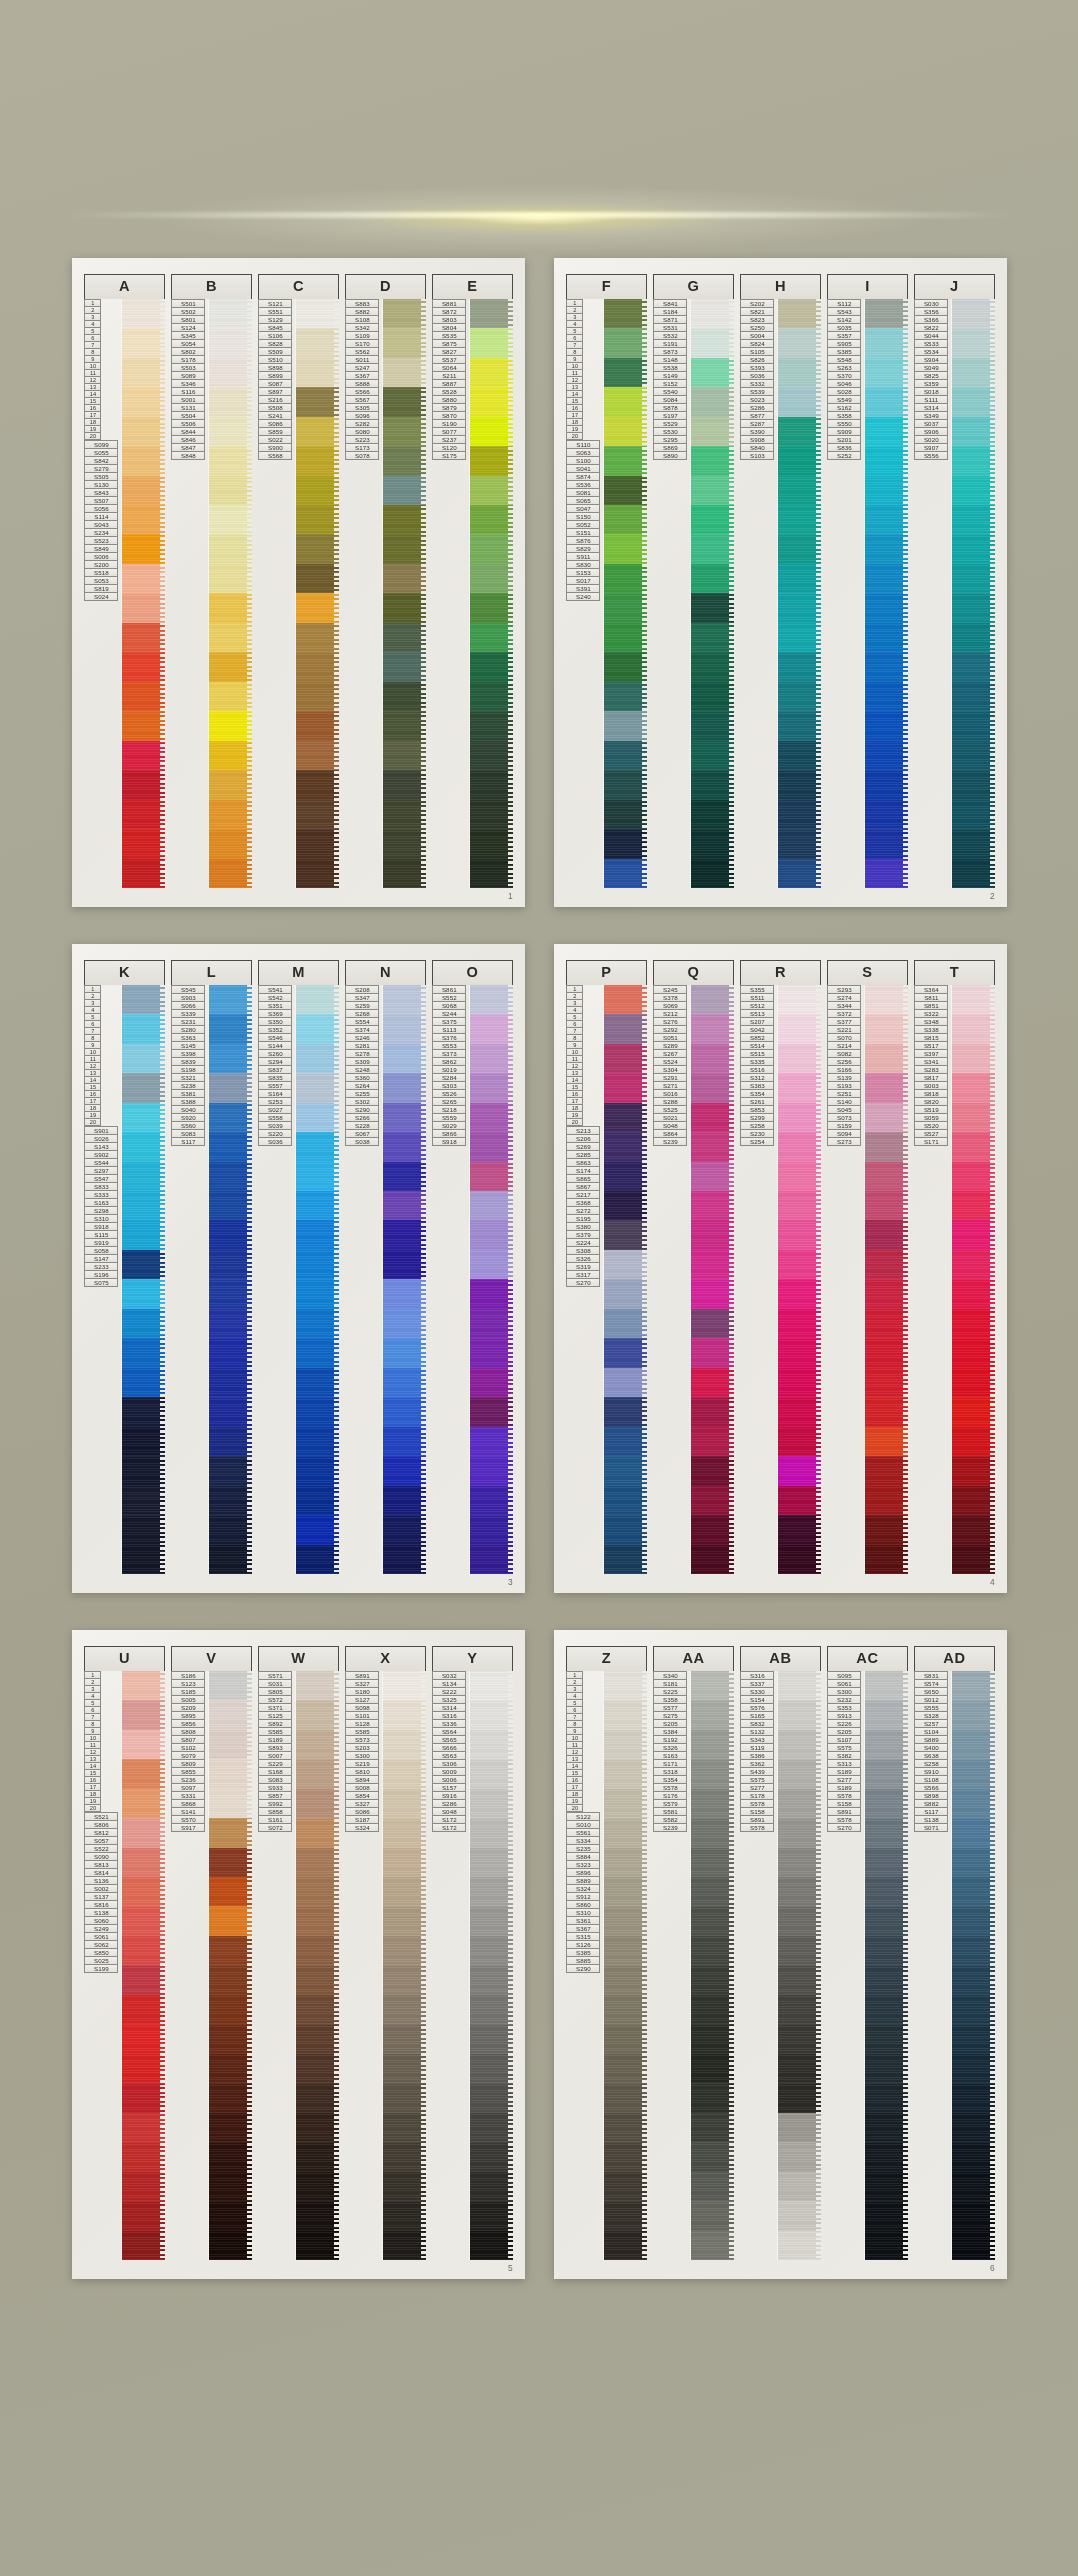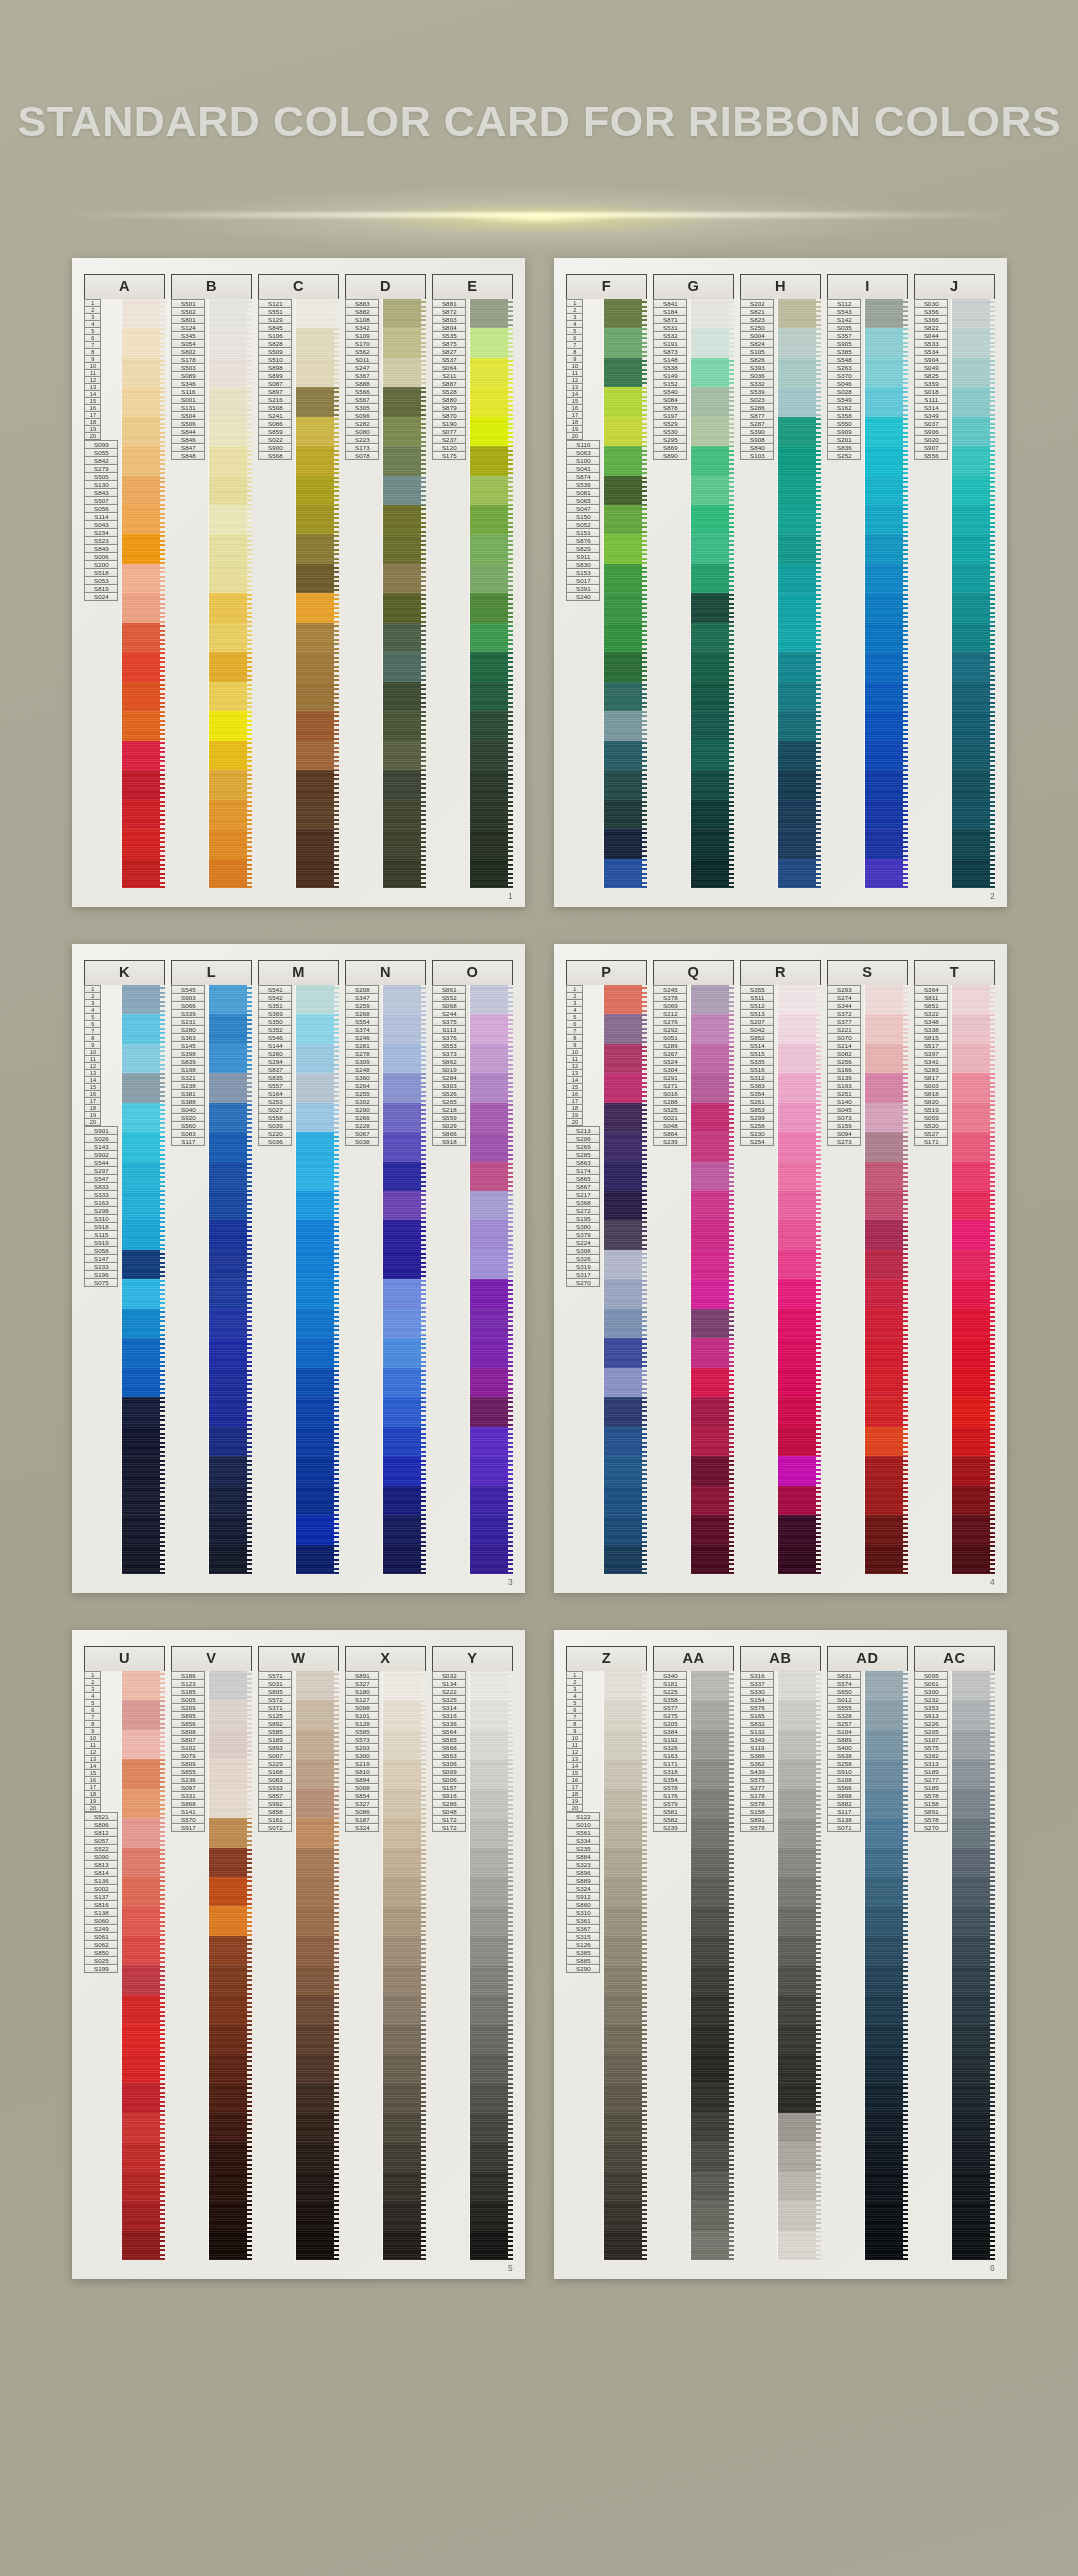--- a/index.html
+++ b/index.html
@@ -126,21 +126,20 @@
     font-size:15px; line-height:1.65; letter-spacing:0.6px;
     text-shadow:0 0.6px 1.7px rgba(90,90,80,.5);
   }
 </style>
 </head>
 <body>
 
 <div id="header">
   <div class="glow"></div>
   <div class="glow2"></div>
-  <div id="header-en">STANDARD COLOR CARD FOR RIBBON COLORS</div>
 </div>
 
 <div id="panels">
     <div class="panel">
       <div class="cols">
         <div class="col">
           <div class="col-head">A</div>
           <div class="col-body">
             <div class="labels" style="display: flex;">
               <div class="idx-stack">
@@ -1746,20 +1745,72 @@
               <div class="sw" style="background: rgb(154, 152, 144);"></div>
               <div class="sw" style="background: rgb(170, 168, 160);"></div>
               <div class="sw" style="background: rgb(186, 184, 176);"></div>
               <div class="sw" style="background: rgb(202, 200, 192);"></div>
               <div class="sw" style="background: rgb(218, 216, 208);"></div>
               <div class="zig"></div>
             </div>
           </div>
         </div>
         <div class="col">
+          <div class="col-head">AC</div>
+          <div class="col-body">
+            <div class="labels" style="display: flex;">
+              <div class="code-stack">
+                <div class="lab">S095</div>
+                <div class="lab">S061</div>
+                <div class="lab">S300</div>
+                <div class="lab">S232</div>
+                <div class="lab">S353</div>
+                <div class="lab">S913</div>
+                <div class="lab">S226</div>
+                <div class="lab">S205</div>
+                <div class="lab">S107</div>
+                <div class="lab">S575</div>
+                <div class="lab">S382</div>
+                <div class="lab">S313</div>
+                <div class="lab">S189</div>
+                <div class="lab">S277</div>
+                <div class="lab">S189</div>
+                <div class="lab">S578</div>
+                <div class="lab">S158</div>
+                <div class="lab">S891</div>
+                <div class="lab">S578</div>
+                <div class="lab">S270</div>
+              </div>
+            </div>
+            <div class="swatches">
+              <div class="sw" style="background: rgb(194, 196, 196);"></div>
+              <div class="sw" style="background: rgb(176, 180, 182);"></div>
+              <div class="sw" style="background: rgb(158, 164, 168);"></div>
+              <div class="sw" style="background: rgb(140, 148, 154);"></div>
+              <div class="sw" style="background: rgb(122, 132, 140);"></div>
+              <div class="sw" style="background: rgb(106, 118, 126);"></div>
+              <div class="sw" style="background: rgb(90, 102, 112);"></div>
+              <div class="sw" style="background: rgb(76, 90, 100);"></div>
+              <div class="sw" style="background: rgb(64, 80, 90);"></div>
+              <div class="sw" style="background: rgb(54, 70, 80);"></div>
+              <div class="sw" style="background: rgb(46, 62, 72);"></div>
+              <div class="sw" style="background: rgb(40, 56, 64);"></div>
+              <div class="sw" style="background: rgb(36, 50, 56);"></div>
+              <div class="sw" style="background: rgb(32, 44, 50);"></div>
+              <div class="sw" style="background: rgb(28, 38, 44);"></div>
+              <div class="sw" style="background: rgb(24, 32, 38);"></div>
+              <div class="sw" style="background: rgb(20, 26, 32);"></div>
+              <div class="sw" style="background: rgb(16, 22, 26);"></div>
+              <div class="sw" style="background: rgb(14, 18, 22);"></div>
+              <div class="sw" style="background: rgb(12, 16, 18);"></div>
+              <div class="zig"></div>
+            </div>
+          </div>
+        </div>
+        <div class="col">
           <div class="col-head">AD</div>
           <div class="col-body">
             <div class="labels" style="display: flex;">
               <div class="code-stack">
                 <div class="lab">S831</div>
                 <div class="lab">S574</div>
                 <div class="lab">S650</div>
                 <div class="lab">S012</div>
                 <div class="lab">S555</div>
                 <div class="lab">S328</div>
@@ -1797,72 +1848,20 @@
               <div class="sw" style="background: rgb(18, 34, 46);"></div>
               <div class="sw" style="background: rgb(16, 28, 38);"></div>
               <div class="sw" style="background: rgb(14, 22, 30);"></div>
               <div class="sw" style="background: rgb(12, 18, 24);"></div>
               <div class="sw" style="background: rgb(10, 14, 20);"></div>
               <div class="sw" style="background: rgb(8, 12, 16);"></div>
               <div class="zig"></div>
             </div>
           </div>
         </div>
-        <div class="col">
-          <div class="col-head">AC</div>
-          <div class="col-body">
-            <div class="labels" style="display: flex;">
-              <div class="code-stack">
-                <div class="lab">S095</div>
-                <div class="lab">S061</div>
-                <div class="lab">S300</div>
-                <div class="lab">S232</div>
-                <div class="lab">S353</div>
-                <div class="lab">S913</div>
-                <div class="lab">S226</div>
-                <div class="lab">S205</div>
-                <div class="lab">S107</div>
-                <div class="lab">S575</div>
-                <div class="lab">S382</div>
-                <div class="lab">S313</div>
-                <div class="lab">S189</div>
-                <div class="lab">S277</div>
-                <div class="lab">S189</div>
-                <div class="lab">S578</div>
-                <div class="lab">S158</div>
-                <div class="lab">S891</div>
-                <div class="lab">S578</div>
-                <div class="lab">S270</div>
-              </div>
-            </div>
-            <div class="swatches">
-              <div class="sw" style="background: rgb(194, 196, 196);"></div>
-              <div class="sw" style="background: rgb(176, 180, 182);"></div>
-              <div class="sw" style="background: rgb(158, 164, 168);"></div>
-              <div class="sw" style="background: rgb(140, 148, 154);"></div>
-              <div class="sw" style="background: rgb(122, 132, 140);"></div>
-              <div class="sw" style="background: rgb(106, 118, 126);"></div>
-              <div class="sw" style="background: rgb(90, 102, 112);"></div>
-              <div class="sw" style="background: rgb(76, 90, 100);"></div>
-              <div class="sw" style="background: rgb(64, 80, 90);"></div>
-              <div class="sw" style="background: rgb(54, 70, 80);"></div>
-              <div class="sw" style="background: rgb(46, 62, 72);"></div>
-              <div class="sw" style="background: rgb(40, 56, 64);"></div>
-              <div class="sw" style="background: rgb(36, 50, 56);"></div>
-              <div class="sw" style="background: rgb(32, 44, 50);"></div>
-              <div class="sw" style="background: rgb(28, 38, 44);"></div>
-              <div class="sw" style="background: rgb(24, 32, 38);"></div>
-              <div class="sw" style="background: rgb(20, 26, 32);"></div>
-              <div class="sw" style="background: rgb(16, 22, 26);"></div>
-              <div class="sw" style="background: rgb(14, 18, 22);"></div>
-              <div class="sw" style="background: rgb(12, 16, 18);"></div>
-              <div class="zig"></div>
-            </div>
-          </div>
-        </div>
       </div>
       <div class="panel-no">6</div>
     </div>
   </div>
 
 <div id="footer">
 </div>
 
 
 </body></html>

